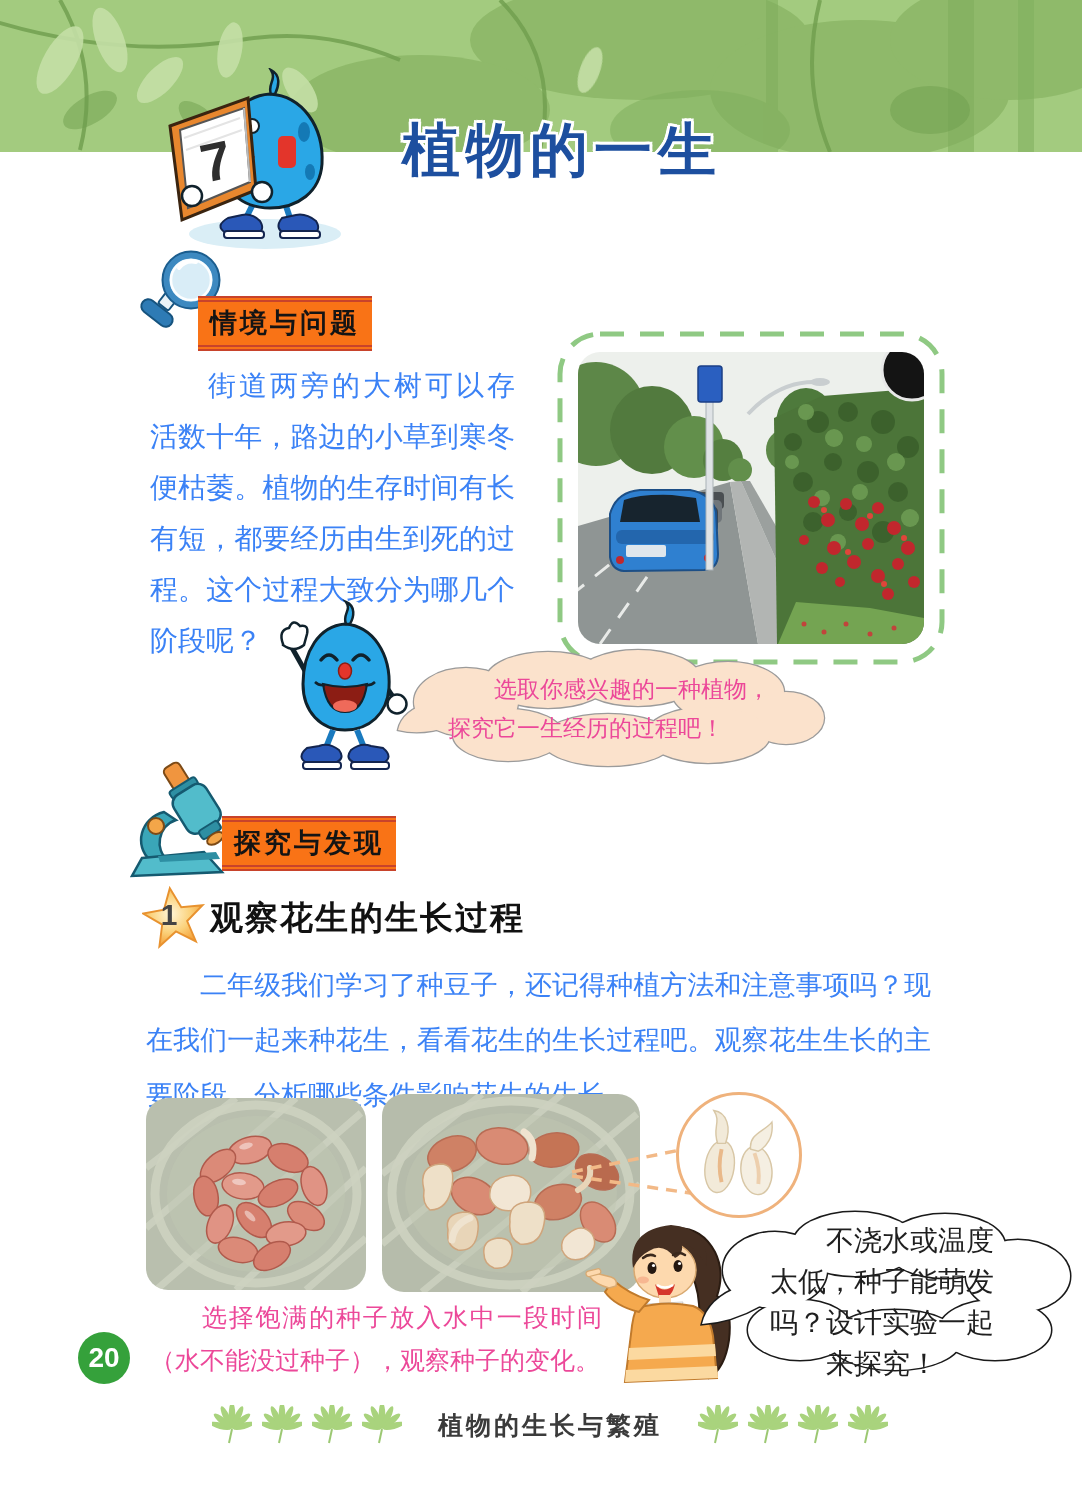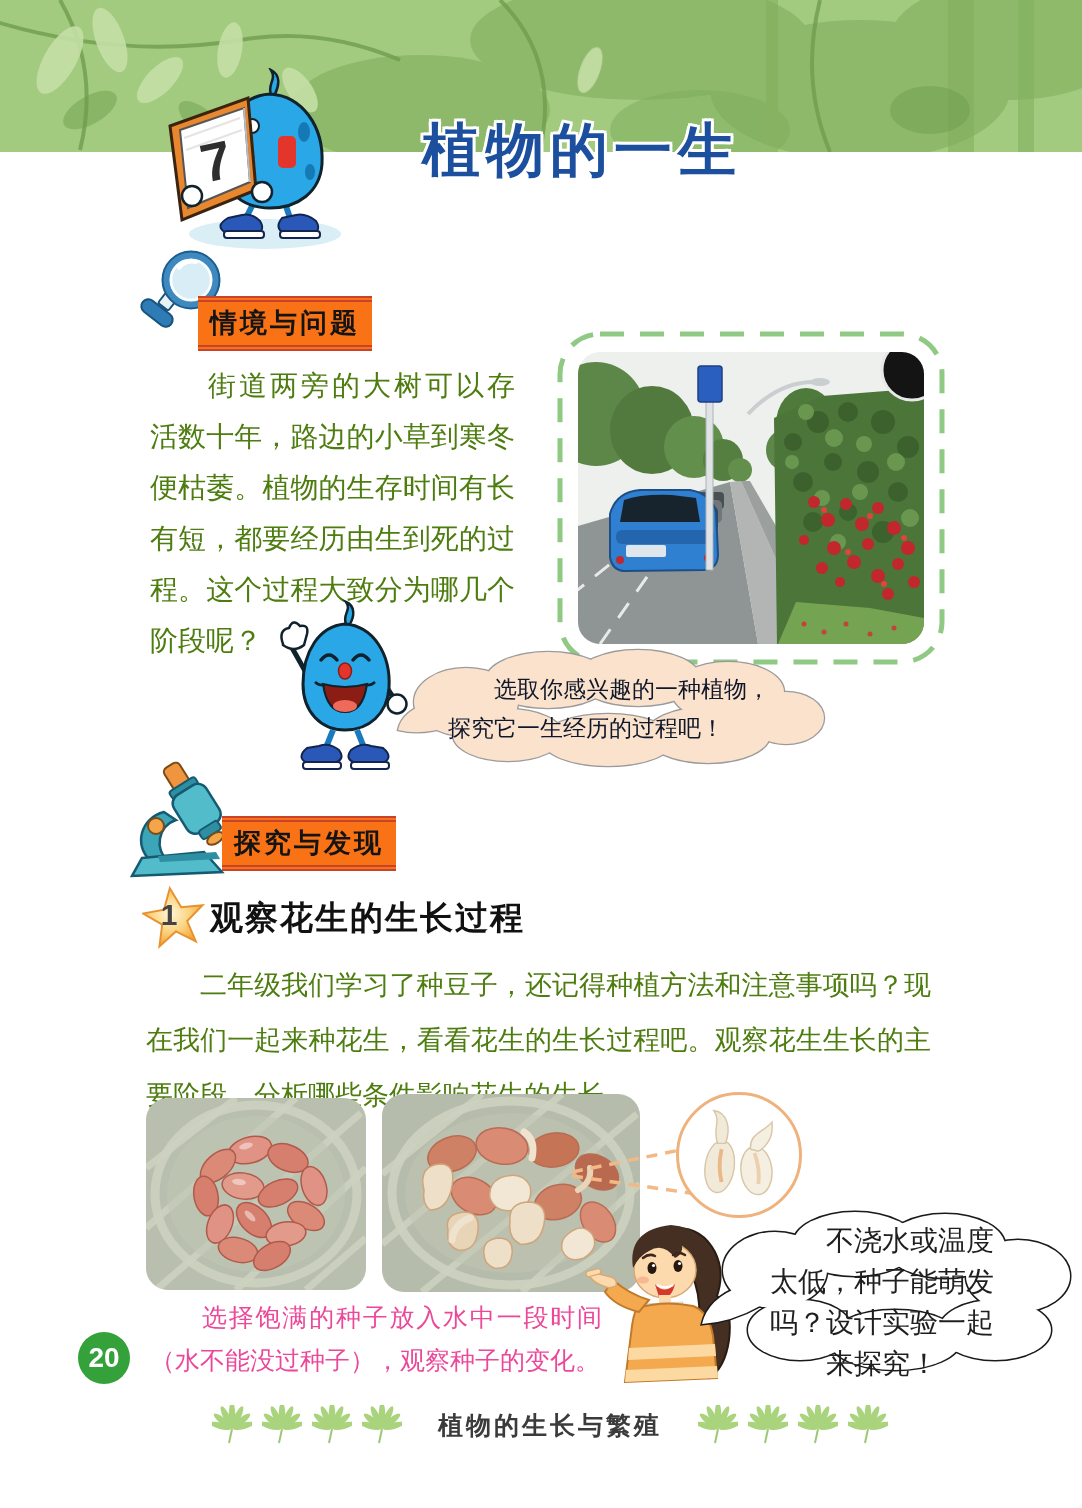--- a/index.html
+++ b/index.html
@@ -2,48 +2,48 @@
 <html><head>
 <meta charset="utf-8">
 <style>
   html,body{margin:0;padding:0;background:#e9e9e9;}
   .page{position:relative;width:1082px;height:1508px;margin:0 auto;background:#ffffff;overflow:hidden;
         font-family:"Liberation Serif", serif;}
   .abs{position:absolute;}
   
   .header-band{left:0;top:0;width:1082px;height:152px;}
   
-  .lesson-title{left:392px;top:112px;width:380px;text-align:center;
+  .lesson-title{left:372px;top:112px;width:380px;text-align:center;
     font-family:"Liberation Sans", sans-serif;font-weight:900;font-size:58px;letter-spacing:6px;
     color:#1d4f9f;-webkit-text-stroke:5px #fff;paint-order:stroke fill;
     text-shadow:-3px 0 0 #fff,3px 0 0 #fff,0 -3px 0 #fff,0 3px 0 #fff,-2px -2px 0 #fff,2px 2px 0 #fff,-2px 2px 0 #fff,2px -2px 0 #fff;}
   
   .banner{display:inline-block;border-top:6px double #c8432b;border-bottom:6px double #c8432b;
     padding:3px 12px 4px 12px;font-family:"Liberation Serif",serif;font-weight:700;font-size:27px;
     color:#141414;letter-spacing:3px;background:#f97316;}
   .banner-situation{left:198px;top:296px;}
   .banner-discovery{left:222px;top:816px;}
   
-  .para{color:#4d7c0f;text-align:justify;}
+  .para{color:#3b82f6;text-align:justify;}
   .para-1{left:150px;top:360px;width:365px;font-size:28px;line-height:51px;text-indent:58px;}
   .para-2{left:146px;top:958px;width:785px;font-size:27px;line-height:55px;text-indent:54px;}
   .caption{left:150px;top:1296px;width:452px;font-size:25px;line-height:43px;text-indent:52px;color:#ec4899;text-align:justify;}
   
   .photo-frame{left:556px;top:330px;width:390px;height:336px;}
   .street-photo{left:578px;top:352px;width:346px;height:292px;border-radius:22px;overflow:hidden;}
   
   .star-badge{left:142px;top:886px;width:64px;height:64px;}
   .star-number{left:154px;top:898px;width:30px;text-align:center;font-family:"Liberation Sans",sans-serif;
     font-weight:700;font-size:30px;color:#444;}
   .activity-title{left:210px;top:896px;font-family:"Liberation Sans",sans-serif;font-weight:700;
     font-size:33px;color:#111;letter-spacing:2px;}
   
   .bubble{overflow:visible;}
   .bubble1-wrap{left:398px;top:640px;width:430px;height:132px;}
-  .bubble1-text{left:50px;top:30px;width:326px;font-size:23px;line-height:39px;text-indent:46px;color:#0f172a;}
+  .bubble1-text{left:50px;top:30px;width:326px;font-size:23px;line-height:39px;text-indent:46px;color:#ec4899;}
   .bubble2-wrap{left:700px;top:1198px;width:380px;height:185px;}
   .bubble2-text{left:68px;top:22px;width:228px;font-size:28px;line-height:41px;text-indent:56px;color:#1f1f1f;text-align:center;}
   .bubble-text{position:absolute;}
   
   .bowl-photo{border-radius:22px;overflow:hidden;}
   .bowl-1{left:146px;top:1098px;width:220px;height:192px;}
   .bowl-2{left:382px;top:1094px;width:258px;height:198px;}
   .seed-callout{left:676px;top:1092px;width:126px;height:126px;border-radius:50%;
     background:#fff;border:3px solid #efb27c;box-sizing:border-box;overflow:hidden;}
   .connector{left:565px;top:1130px;width:140px;height:80px;}

